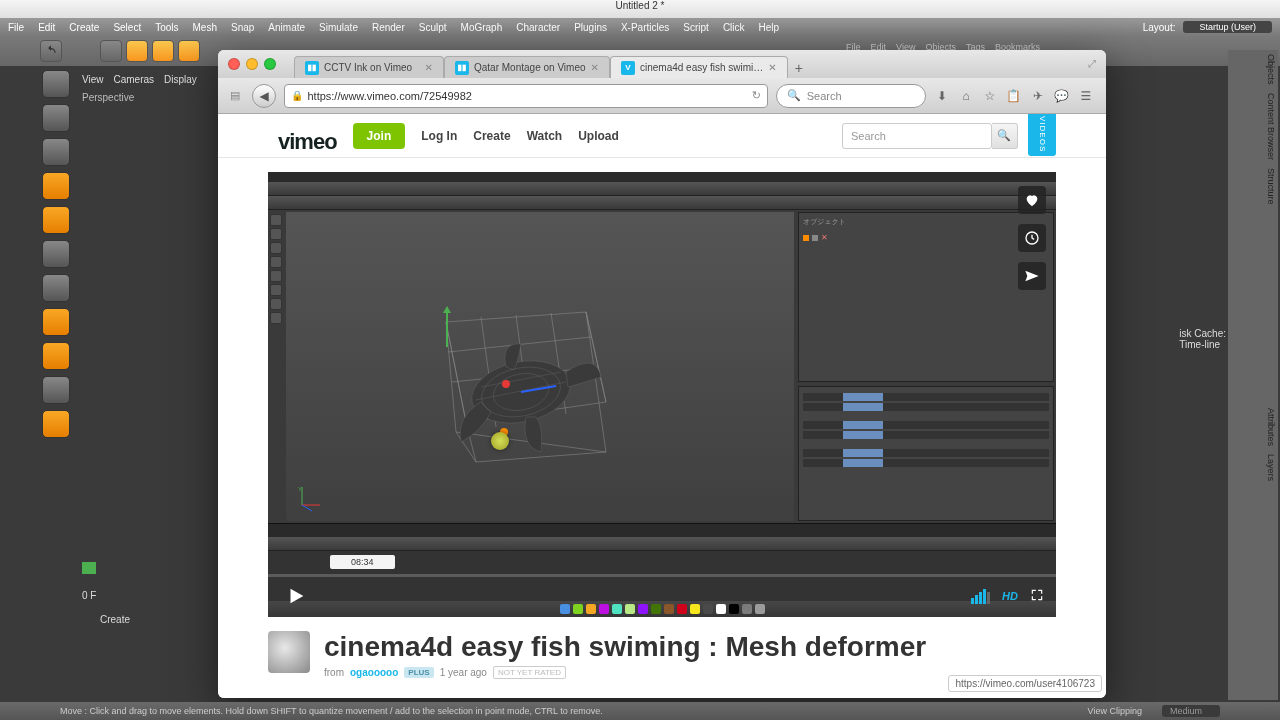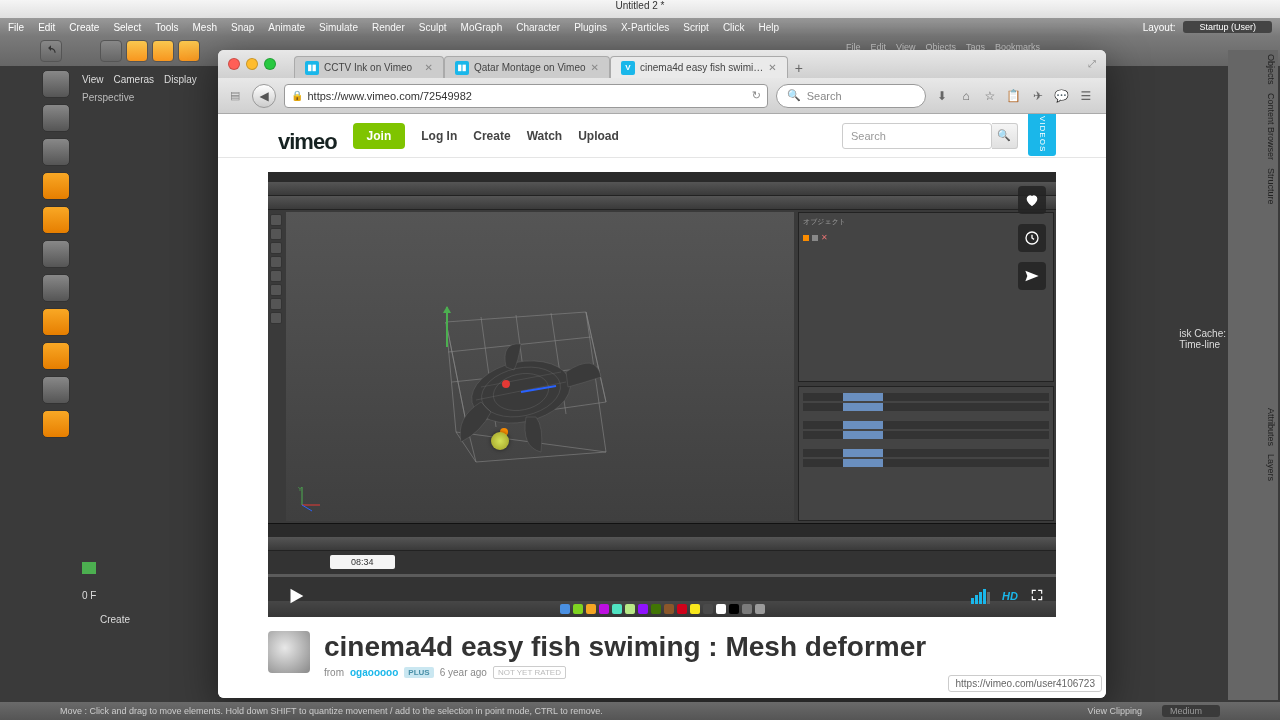--- a/index.html
+++ b/index.html
@@ -429,21 +429,21 @@
     </div>
 
     <div class="meta">
       <div class="avatar"></div>
       <div class="meta-text">
         <h1>cinema4d easy fish swiming : Mesh deformer</h1>
         <div class="meta-line">
           <span>from</span>
           <span class="author">ogaooooo</span>
           <span class="plusbadge">PLUS</span>
-          <span>6 year ago</span>
+          <span>1 year ago</span>
           <span class="notrated">NOT YET RATED</span>
         </div>
       </div>
     </div>
 
     <div class="hoverurl">https://vimeo.com/user4106723</div>
   </div>
 </div>
 
 <div class="statusbar">

